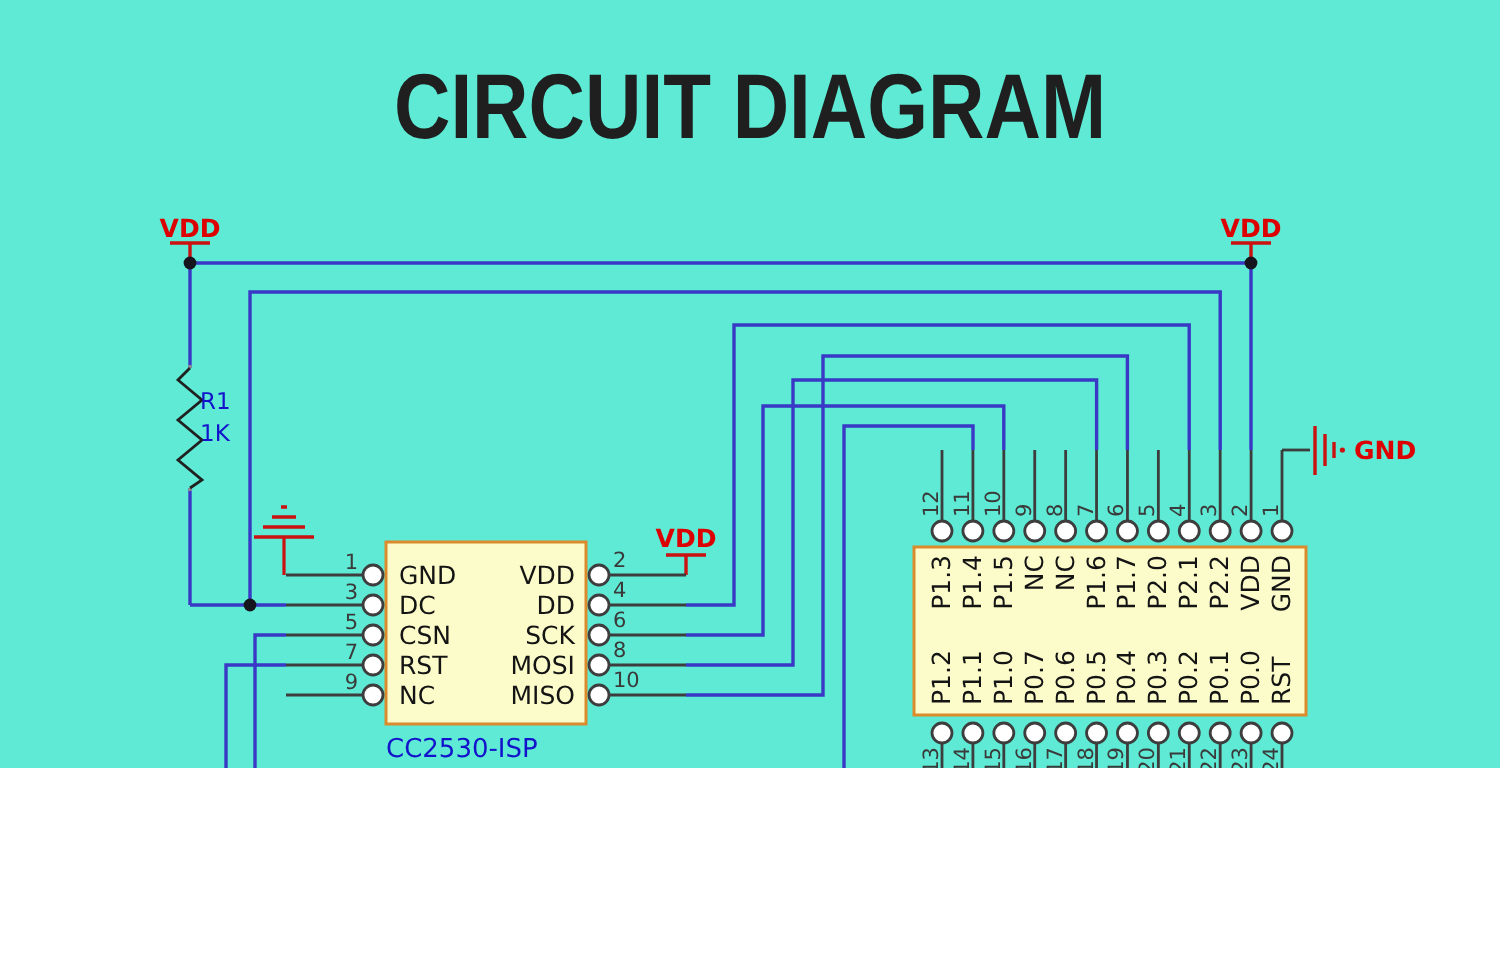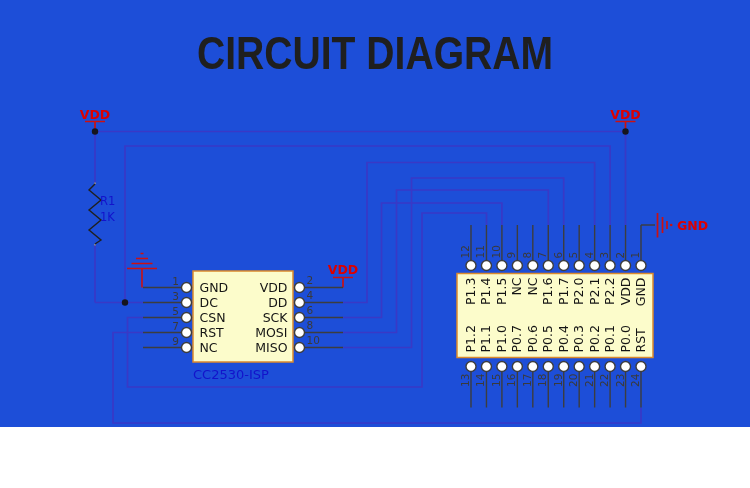--- a/index.html
+++ b/index.html
@@ -1,16 +1,16 @@
 <!DOCTYPE html>
 <html><head>
 <meta charset="utf-8">
 <style>
   html,body{margin:0;padding:0;background:#ffffff;}
-  .stage{width:750px;height:427px;position:relative;background:#1d4ed8;overflow:hidden;}
+  .stage{width:750px;height:384px;position:relative;background:#5eead4;overflow:hidden;}
   svg text{font-family:"DejaVu Sans",sans-serif;}
   .title-text{font-family:"Liberation Sans",sans-serif;font-weight:bold;font-size:46px;}
   .pin-label{font-size:12.5px;}
   .pin-num{font-size:10.5px;}
   .chip-name{font-size:13px;}
   .pwr-label{font-size:12.5px;font-weight:bold;}
   .res-label{font-size:11.5px;}
 </style>
 </head>
 <body>

